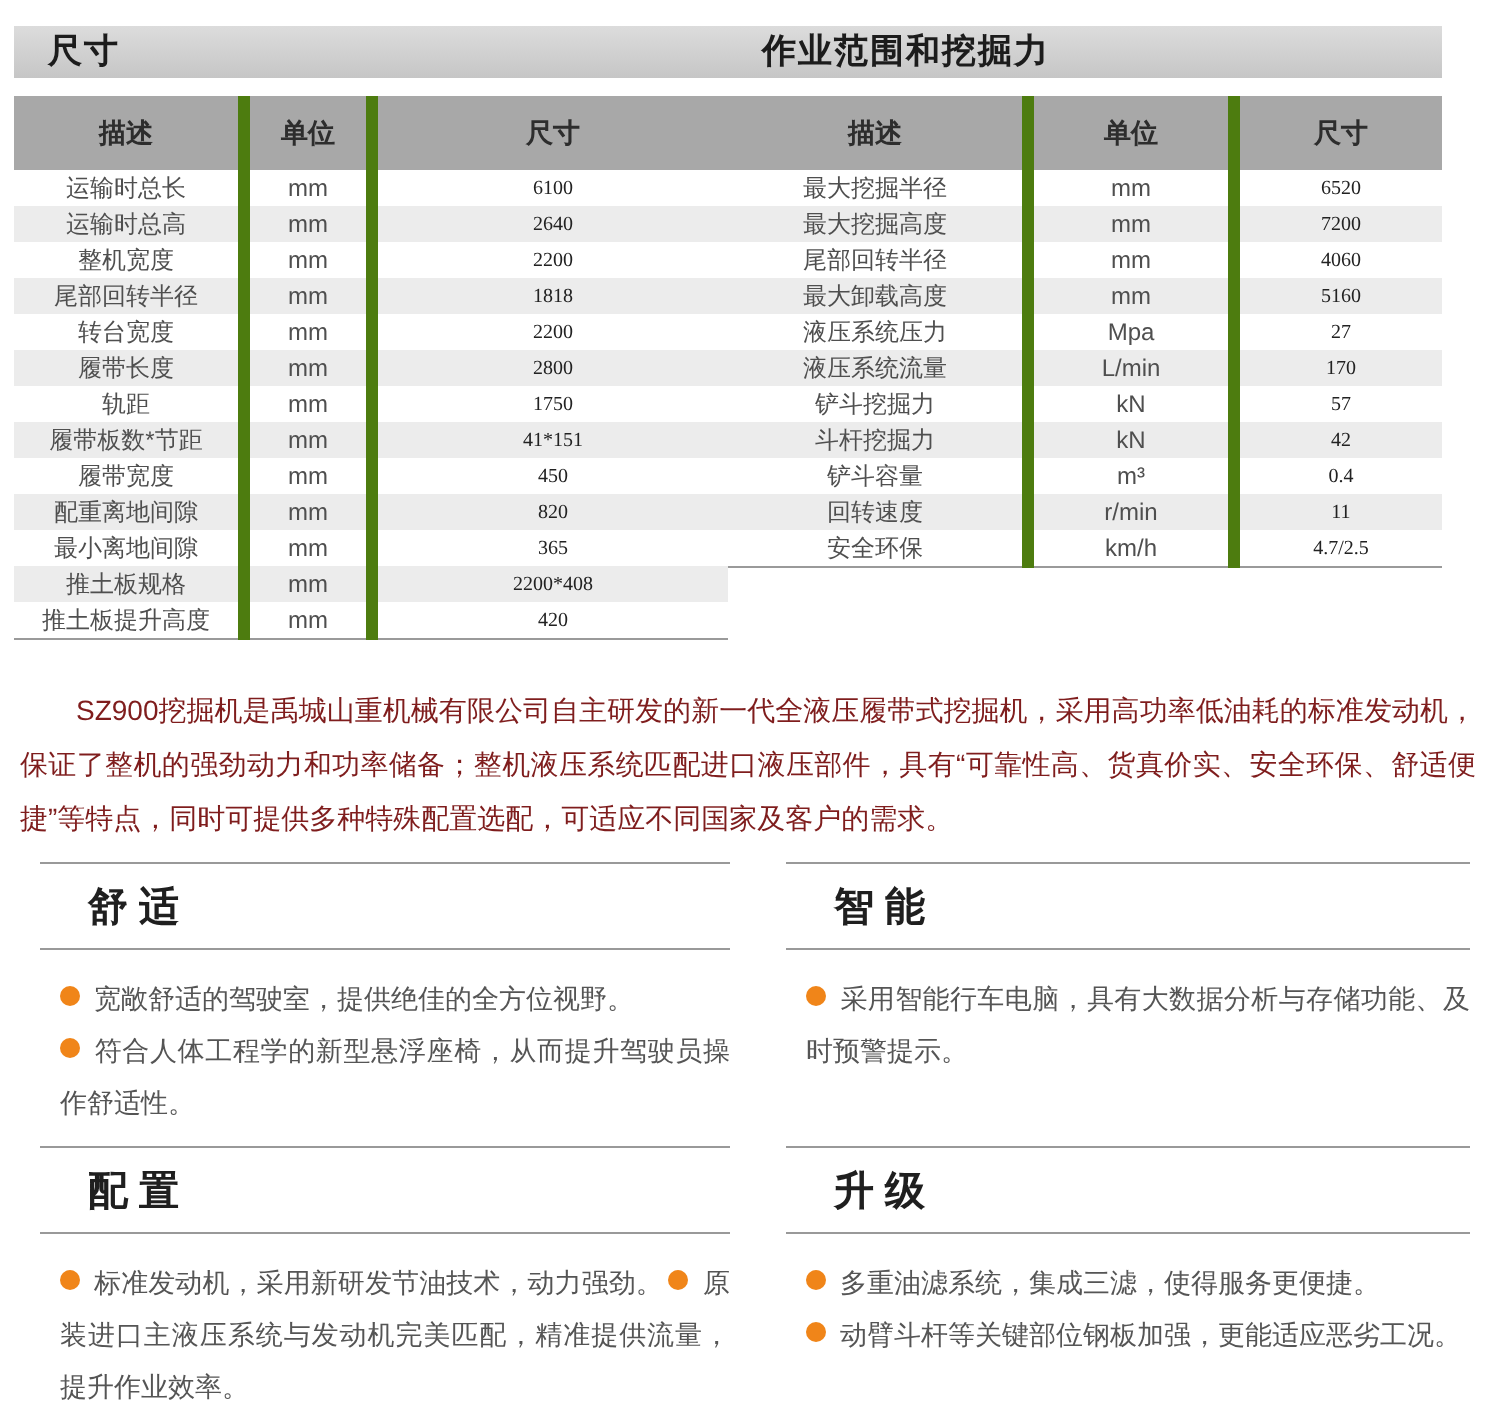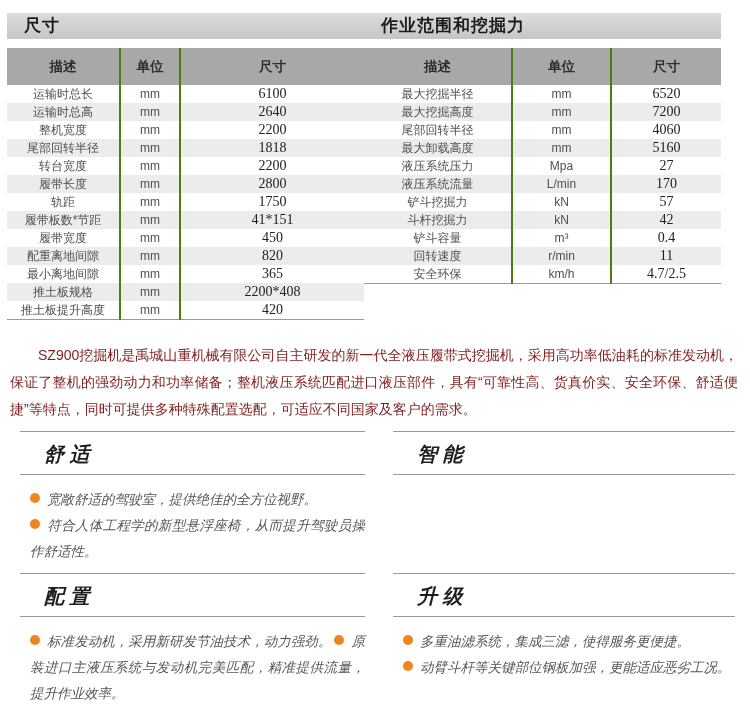--- a/index.html
+++ b/index.html
@@ -19,39 +19,39 @@
   }
   table.spec-table{
     width:100%;border-collapse:collapse;table-layout:fixed;
     margin-top:9px;border-bottom:1px solid #9a9a9a;
   }
   .spec-table th{
     background:#a8a8a8;color:#2d2d2d;font-size:13.5px;font-weight:bold;
     height:37px;padding:0;text-align:center;
   }
   .spec-table td{height:18px;padding:0;text-align:center;font-size:12px;color:#4f4f4f;}
-  .spec-table th + th, .spec-table td + td{border-left:2px solid #4d7c0f;}
+  .spec-table th + th, .spec-table td + td{border-left:6px solid #4d7c0f;}
   .spec-table tbody tr:nth-child(even){background:#ececec;}
   .spec-table td.c-val{
     font-family:"Liberation Serif","DejaVu Serif",serif;
-    font-size:14px;color:#222;
+    font-size:10px;color:#222;
   }
   .t-dims th:nth-child(1){width:112px;} .t-dims th:nth-child(2){width:58px;}
   .t-range th:nth-child(1){width:147px;} .t-range th:nth-child(2){width:97px;}
   
   .intro{
     margin:22px 12px 0 10px;font-size:14px;line-height:27px;
     color:#7f1d1d;text-indent:2em;text-align:justify;
   }
   
   .feature-grid{
     display:grid;grid-template-columns:345px 342px;column-gap:28px;
     margin:8px 15px 0 20px;
   }
-  .section{border-top:1px solid #999;min-height:140px;box-sizing:border-box;font-style:italic;}
+  .section{border-top:1px solid #999;min-height:140px;box-sizing:border-box;}
   .section:nth-child(n+3){border-bottom:1px solid #999;}
   .section-title{
     font-size:20px;line-height:28px;font-weight:bold;color:#1f1f1f;
     padding:8px 0 6px 24px;border-bottom:1px solid #999;
   }
   .section-body{padding:12px 0 8px 10px;font-size:13.5px;line-height:26px;color:#555;}
   .item{text-align:justify;}
   .dot{
     display:inline-block;width:10px;height:10px;border-radius:50%;
     background:#f08519;margin-right:7px;vertical-align:1px;
@@ -217,20 +217,23 @@
 <div class="feature-grid">
     <div class="section">
       <div class="section-title">舒 适</div>
       <div class="section-body">
         <div class="item"><span class="dot"></span><span>宽敞舒适的驾驶室，提供绝佳的全方位视野。</span></div>
         <div class="item"><span class="dot"></span><span>符合人体工程学的新型悬浮座椅，从而提升驾驶员操作舒适性。</span></div>
       </div>
     </div>
     <div class="section">
       <div class="section-title">智 能</div>
+      <div class="section-body">
+        <div class="item"><span class="dot"></span><span>采用智能行车电脑，具有大数据分析与存储功能、及时预警提示。</span></div>
+      </div>
     </div>
     <div class="section">
       <div class="section-title">配 置</div>
       <div class="section-body">
         <div class="item"><span class="dot"></span><span>标准发动机，采用新研发节油技术，动力强劲。</span><span class="dot"></span><span>原装进口主液压系统与发动机完美匹配，精准提供流量，提升作业效率。</span></div>
       </div>
     </div>
     <div class="section">
       <div class="section-title">升 级</div>
       <div class="section-body">

